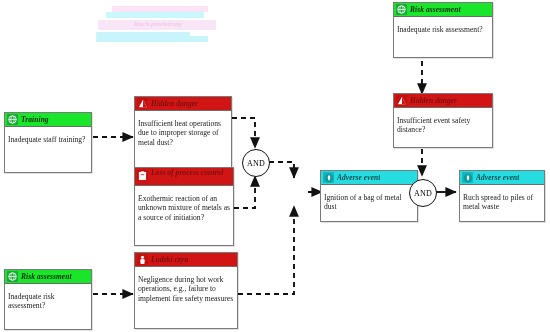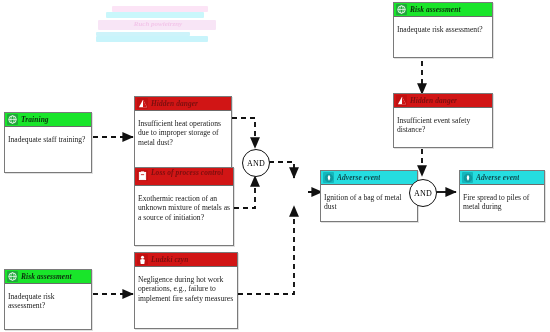--- a/index.html
+++ b/index.html
@@ -309,21 +309,21 @@
   <div class="node glow-cyan" style="left:459px; top:170px; width:86px;">
     <div class="hdr cyan">
       <span class="ic">
         <svg width="10" height="10" viewBox="0 0 12 12">
             <circle cx="6" cy="6" r="5.2" fill="#0f9aa0"></circle>
             <path d="M6 2.2 Q8.4 5 7.2 7.2 Q6.6 8.8 6 9.4 Q5.4 8.8 4.8 7.2 Q3.6 5 6 2.2 Z" fill="#fff"></path>
           </svg>
       </span>
       <span class="ttl">Adverse event</span>
     </div>
-    <div class="body" style="height:25px;">Fire spread to piles of metal during</div>
+    <div class="body" style="height:25px;">Ruch spread to piles of metal waste</div>
   </div>
 
   <div class="gate" style="left:242px; top:149px;">AND</div>
 
 
   <div class="gate" style="left:409px; top:179px;">AND</div>
 
 </div>
 
 </body></html>

